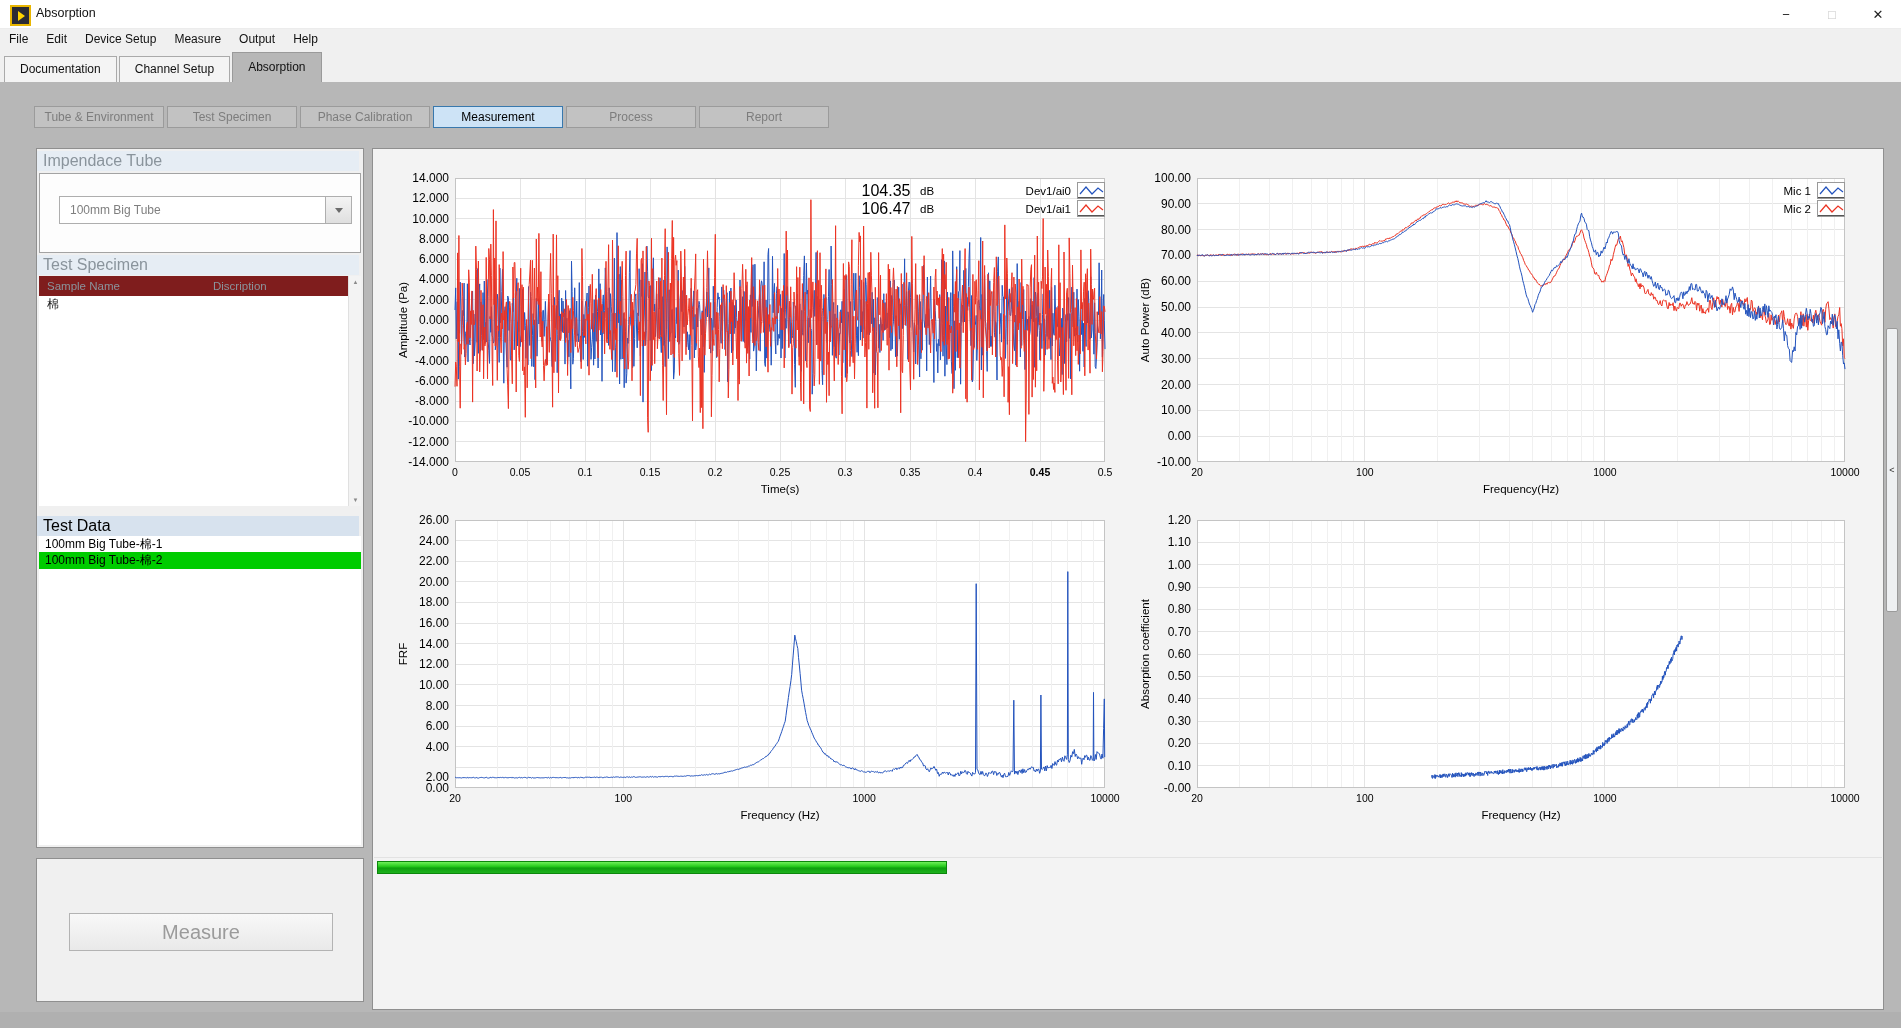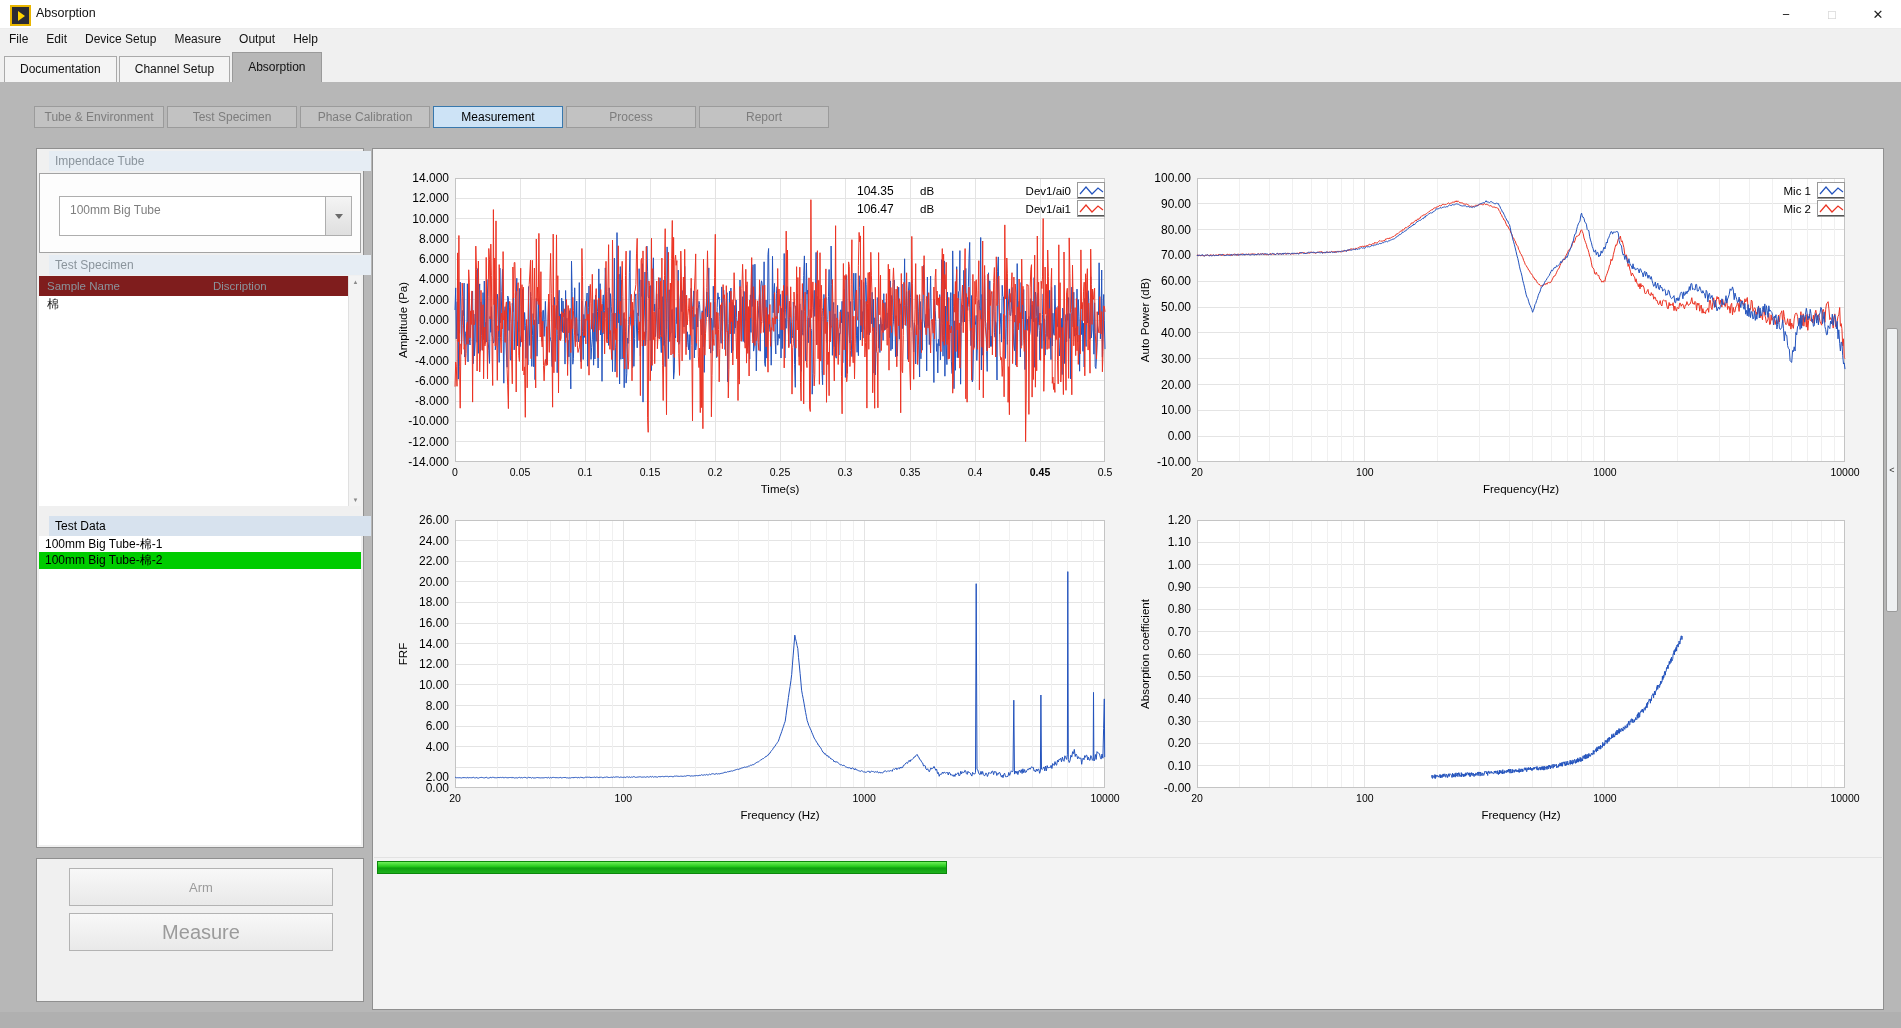--- a/index.html
+++ b/index.html
@@ -24,24 +24,24 @@
   
   #tabstrip{left:0;top:48px;width:1901px;height:34px;background:#f0f0f0;display:flex;align-items:flex-end;padding-left:4px;box-sizing:border-box}
   .main-tab{height:25px;line-height:25px;padding:0 15px;font-size:12px;background:#f4f4f4;border:1px solid #aaaaaa;border-bottom:none;margin-right:2px;color:#111}
   .main-tab.active{height:29px;line-height:29px;background:#b7b7b7;border-color:#9a9a9a;position:relative;z-index:2}
   
   #subtabs{left:34px;top:106px;display:flex;gap:3px}
   .sub-tab{width:128px;height:20px;line-height:20px;text-align:center;font-size:12px;color:#7d7d7d;background:#c2c2c2;border:1px solid #9b9b9b}
   .sub-tab.active{background:#cde3f6;border:1px solid #3878ad;color:#000}
   
   #sidebar{left:36px;top:148px;width:328px;height:700px;background:#f0f0f0;border:1px solid #8f8f8f;box-sizing:border-box}
-  .band{position:absolute;left:12px;width:322px;height:20px;background:#e6edf4;font-size:12px;line-height:20px;padding-left:6px;box-sizing:border-box;color:#8a949c}
+  .band{position:absolute;left:0;width:322px;height:20px;background:#e6edf4;font-size:16px;line-height:20px;padding-left:6px;box-sizing:border-box;color:#8a949c}
   .band.dark{color:#000;background:#d7e2ee}
   #tube-group{position:absolute;left:2px;top:24px;width:322px;height:80px;background:#fdfdfd;border:1px solid #a3a3a3;box-sizing:border-box}
-  #tube-dd{position:absolute;left:19px;top:22px;width:293px;height:40px;background:#fff;border:1px solid #aeaeae;box-sizing:border-box;display:flex}
+  #tube-dd{position:absolute;left:19px;top:22px;width:293px;height:28px;background:#fff;border:1px solid #aeaeae;box-sizing:border-box;display:flex}
   #tube-dd .dd-text{flex:1;font-size:12px;color:#7f7f7f;line-height:26px;padding-left:10px}
   #tube-dd .dd-btn{width:25px;border-left:1px solid #aeaeae;background:linear-gradient(#f4f4f4,#dfdfdf);display:flex;align-items:center;justify-content:center}
   #tube-dd .dd-btn .caret{width:0;height:0;border-top:5px solid #6b6b6b;border-left:4px solid transparent;border-right:4px solid transparent}
   #spec-header{position:absolute;left:2px;top:127px;width:309px;height:20px;background:#7f1d1d;border-bottom:1px solid #e8e8e8}
   #spec-header .col{position:absolute;top:0;font-size:11.5px;color:#8a949c;line-height:20px}
   #spec-body{position:absolute;left:2px;top:147px;width:309px;height:210px;background:#ffffff}
   .spec-row{height:17px;font-size:12px;color:#222;padding-left:8px;line-height:17px}
   #spec-scroll{position:absolute;left:311px;top:127px;width:13px;height:230px;background:#f3f3f3;border-left:1px solid #e0e0e0;box-sizing:border-box}
   #spec-scroll .arr{position:absolute;left:0;width:13px;text-align:center;font-size:6px;color:#8a8a8a}
   #testdata-list{position:absolute;left:2px;top:387px;width:322px;height:309px;background:#ffffff}
@@ -59,21 +59,21 @@
   #main-panel{left:372px;top:148px;width:1512px;height:862px;background:#f3f3f3;border:1px solid #8f8f8f;box-sizing:border-box}
   #panel-sep{left:374px;top:857px;width:1508px;height:1px;background:#e2e2e2}
   #progress{left:377px;top:861px;height:13px;border:1px solid #0c860c;box-sizing:border-box;
     background:linear-gradient(#6ff05a,#27cb1d 40%,#0ea00e 55%,#1db11d)}
   
   .tick-y{position:absolute;width:60px;text-align:right;font-size:12px;color:#000;height:12px;line-height:12px}
   .tick-x{position:absolute;font-size:10.5px;color:#000;transform:translateX(-50%);white-space:nowrap}
   .axis-x{position:absolute;font-size:11.5px;color:#000;transform:translateX(-50%);white-space:nowrap}
   .axis-y{position:absolute;font-size:11.5px;color:#000;transform:translate(-50%,-50%) rotate(-90deg);white-space:nowrap}
   .leg-row{position:absolute;display:flex;align-items:center;height:17px}
-  .leg-val{width:58px;text-align:left;font-size:12px}
+  .leg-val{width:58px;text-align:center;font-size:16px}
   .leg-unit{width:24px;padding-left:5px;font-size:11.5px}
   .leg-name{flex:1;text-align:right;font-size:11.5px;padding-right:6px}
   
   #bottom-strip{left:0;top:1012px;width:1901px;height:16px;background:#b0b0b0}
   #right-scroll{left:1886px;top:328px;width:12px;height:284px;background:#eef0f2;border:1px solid #9a9a9a;border-radius:2px;box-sizing:border-box;
     display:flex;align-items:center;justify-content:center;font-size:9px;color:#333}
 </style>
 </head>
 <body>
 
@@ -130,21 +130,20 @@
     <div class="arr" style="bottom:3px">▼</div>
   </div>
   <div class="band dark" style="top:367px">Test Data</div>
   <div id="testdata-list">
       <div class="td-item">100mm Big Tube-棉-1</div>
       <div class="td-item selected">100mm Big Tube-棉-2</div>
     </div>
 </div>
 
 <div id="actions" class="abs">
-    <button class="act-btn disabled" id="btn-0">Arm</button>
     <button class="act-btn disabled" id="btn-1">Measure</button>
   </div>
 
 <div id="main-panel" class="abs"></div>
 <div id="panel-sep" class="abs"></div>
 <div id="progress" class="abs" style="width: 570px;"></div>
 
 <div id="charts" class="abs" style="left:0;top:0;width:1901px;height:1028px">
     <div class="tick-y" style="left: 389px; top: 172px;">14.000</div>
     <div class="tick-y" style="left: 389px; top: 192.286px;">12.000</div>

